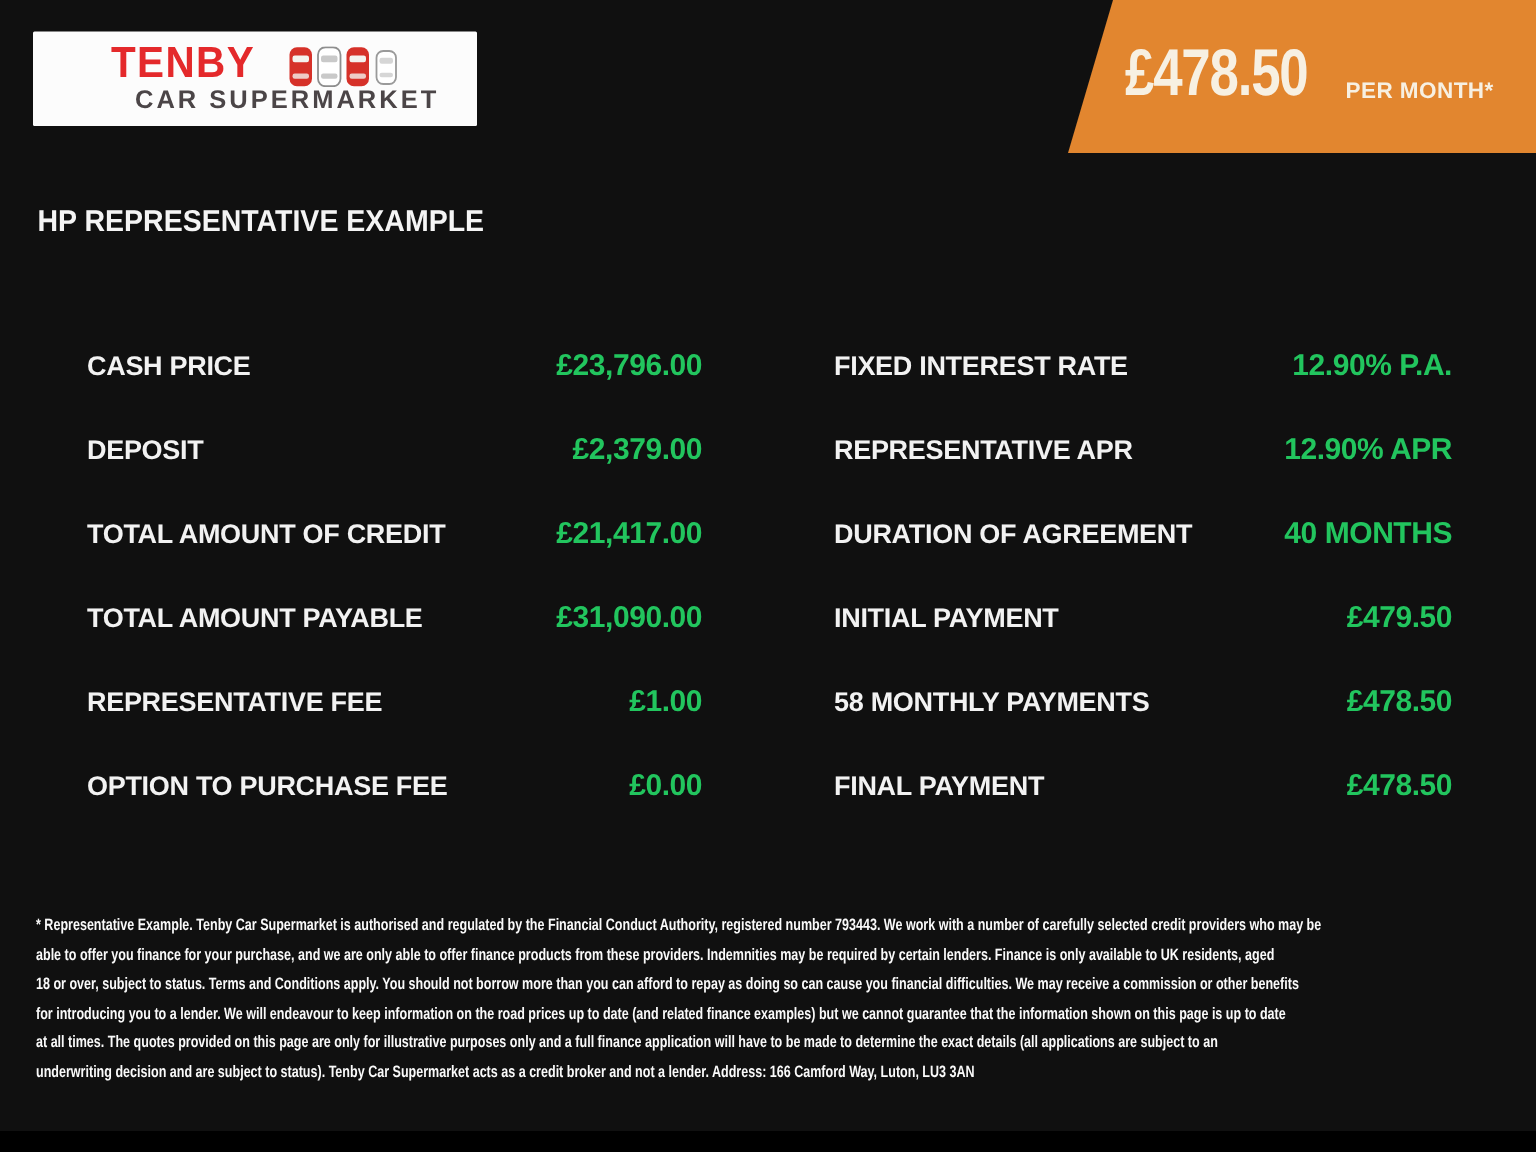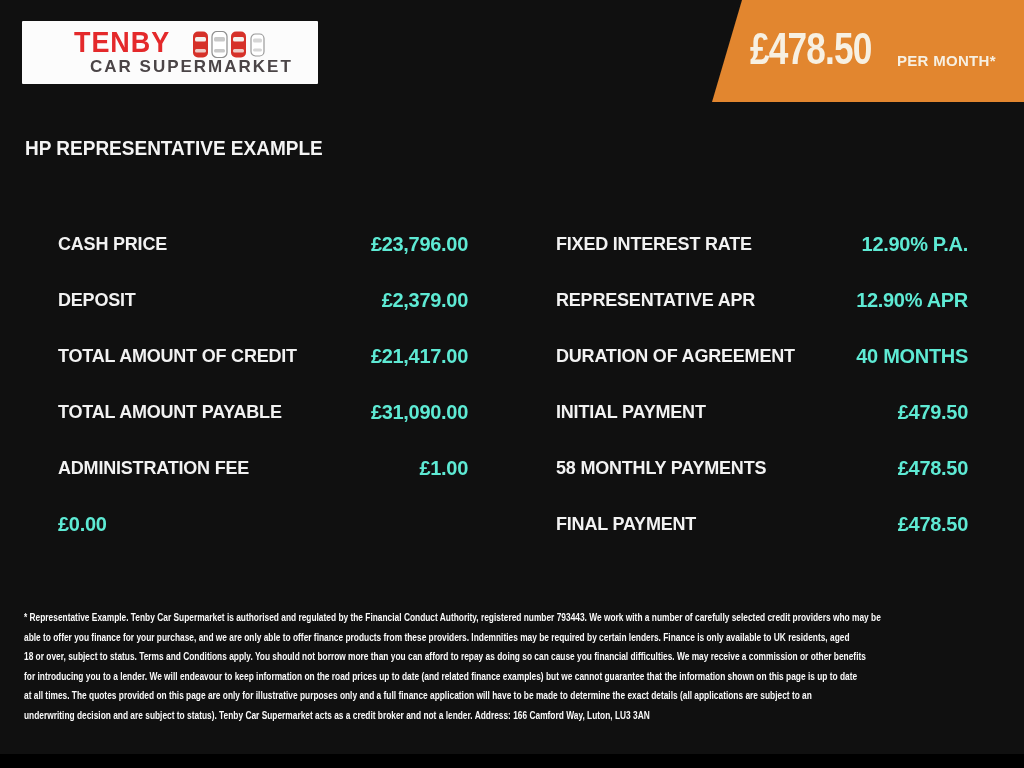--- a/index.html
+++ b/index.html
@@ -67,21 +67,21 @@
   .fin-col.left{left:58px;width:410px;}
   .fin-col.right{left:556px;width:412px;}
   .fin-row{
     height:56px;display:flex;align-items:center;justify-content:space-between;
   }
   .fin-label{
     font-size:18px;font-weight:bold;color:#F2F2F2;
     letter-spacing:-.2px;white-space:nowrap;
   }
   .fin-value{
-    font-size:20px;font-weight:bold;color:#5eead4;
+    font-size:20px;font-weight:bold;color:#22c55e;
     letter-spacing:-.3px;white-space:nowrap;
   }
 
   
   .disclaimer{
     position:absolute;left:24px;top:608px;width:1000px;
   }
   .disclaimer-line{
     font-size:11px;font-weight:bold;color:#FAFAFA;
     line-height:19.6px;white-space:nowrap;
@@ -140,24 +140,25 @@
     </div>
     <div class="fin-row">
       <span class="fin-label">TOTAL AMOUNT OF CREDIT</span>
       <span class="fin-value">£21,417.00</span>
     </div>
     <div class="fin-row">
       <span class="fin-label">TOTAL AMOUNT PAYABLE</span>
       <span class="fin-value">£31,090.00</span>
     </div>
     <div class="fin-row">
-      <span class="fin-label">ADMINISTRATION FEE</span>
+      <span class="fin-label">REPRESENTATIVE FEE</span>
       <span class="fin-value">£1.00</span>
     </div>
     <div class="fin-row">
+      <span class="fin-label">OPTION TO PURCHASE FEE</span>
       <span class="fin-value">£0.00</span>
     </div>
   </div>
 
   <div class="fin-col right">
     <div class="fin-row">
       <span class="fin-label">FIXED INTEREST RATE</span>
       <span class="fin-value">12.90% P.A.</span>
     </div>
     <div class="fin-row">

